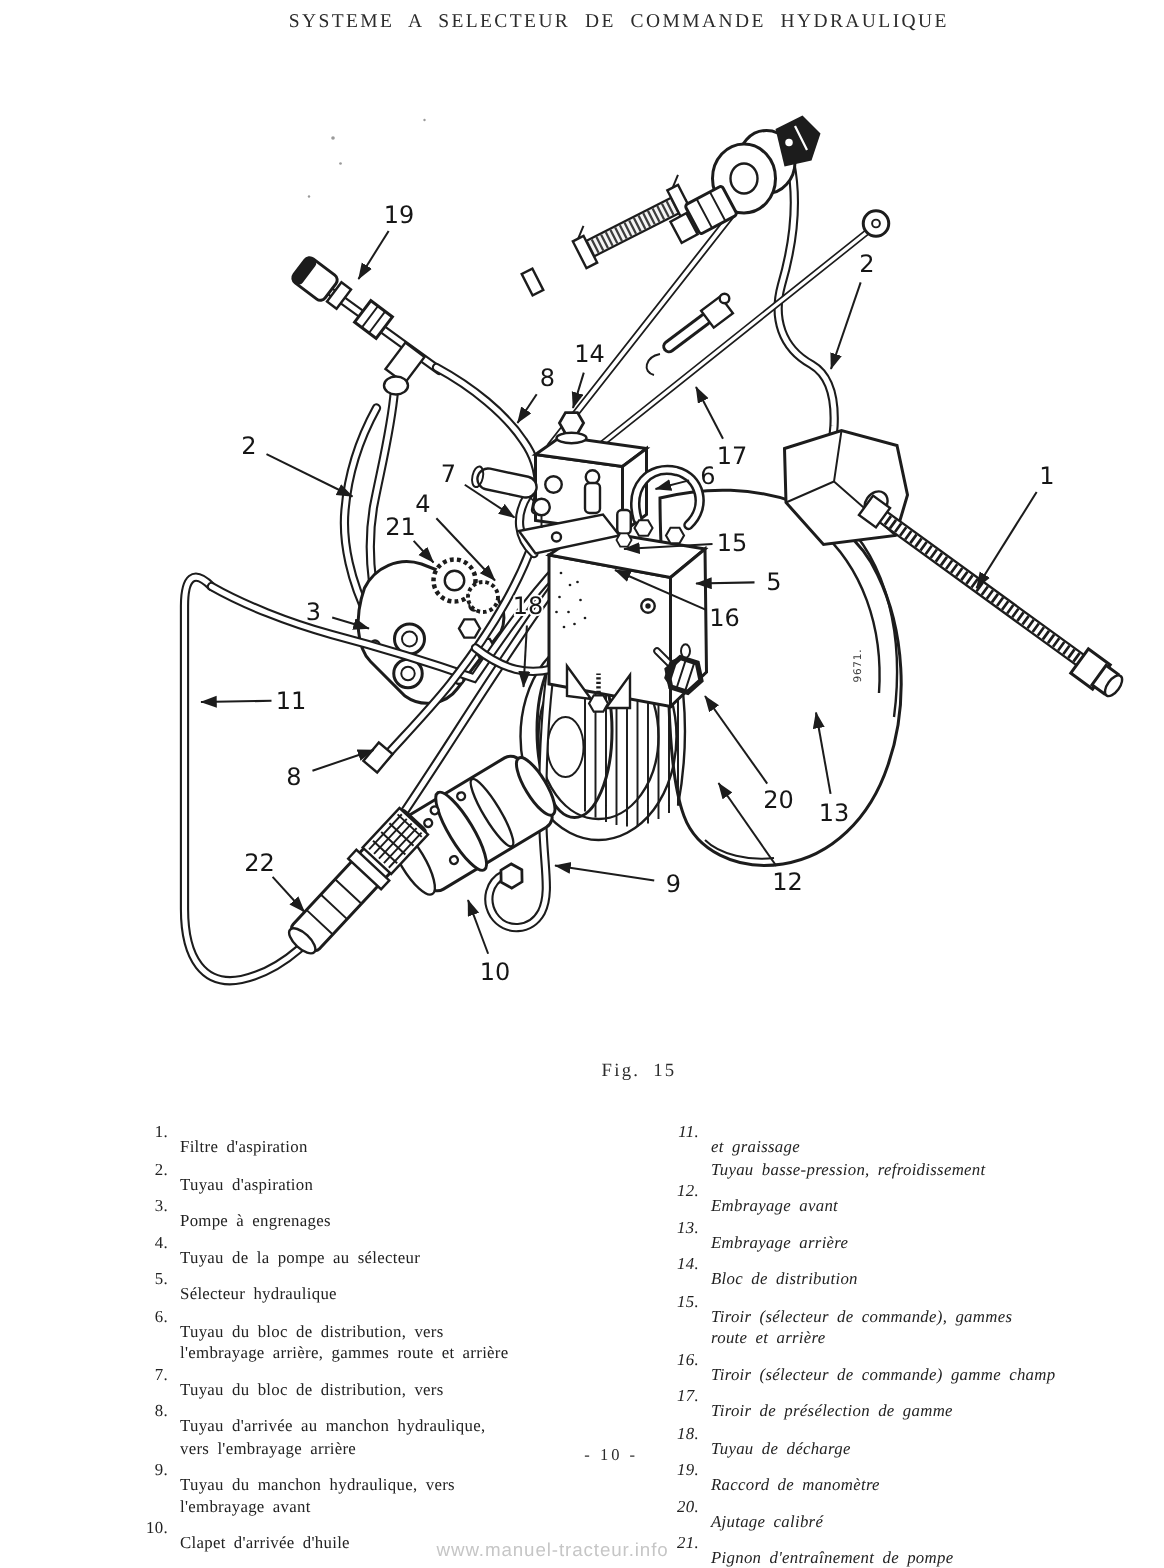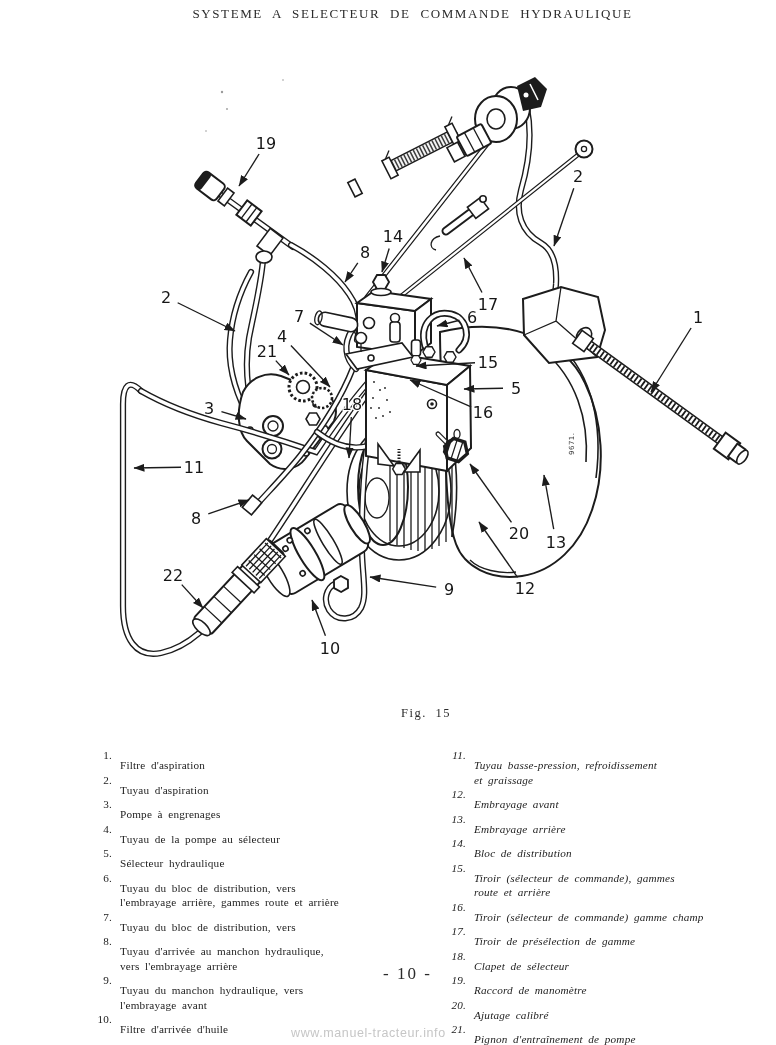--- a/index.html
+++ b/index.html
@@ -11,21 +11,21 @@
   .title{
     position:absolute;top:6px;left:0;right:0;text-align:center;text-indent:62px;
     font-size:13px;letter-spacing:1.6px;word-spacing:5px;color:#2b2b2b;
   }
   .figcap{
     position:absolute;top:706px;left:0;right:0;text-align:center;text-indent:50px;
     font-size:12.5px;letter-spacing:1.5px;word-spacing:4px;color:#2b2b2b;padding-left:39px;
   }
   .pagenum{
     position:absolute;top:964px;left:0;right:0;text-align:center;text-indent:52px;
-    font-size:17px;letter-spacing:2px;color:#2b2b2b;
+    font-size:11px;letter-spacing:2px;color:#2b2b2b;
   }
   .watermark{
     position:absolute;left:291px;top:1026px;font-family:"Liberation Sans",sans-serif;
     font-size:12.5px;color:#c6c6c6;letter-spacing:.6px;
   }
   .legend{position:absolute;top:748px;font-size:11.2px;line-height:14.5px;
     letter-spacing:.2px;word-spacing:2.5px;color:#222;}
   #legend-left{left:88px;width:350px;}
   #legend-right{left:440px;width:336px;font-style:italic;}
   .leg-row{display:flex;align-items:flex-start;}
@@ -458,30 +458,30 @@
       <div class="leg-row">
         <span class="leg-num">9.</span>
         <div class="leg-text">
           <div>Tuyau du manchon hydraulique, vers</div>
           <div>l'embrayage avant</div>
         </div>
       </div>
       <div class="leg-row">
         <span class="leg-num">10.</span>
         <div class="leg-text">
-          <div>Filtre d'arrivée d'huile</div>
+          <div>Clapet d'arrivée d'huile</div>
         </div>
       </div>
     </div>
   <div id="legend-right" class="legend">
       <div class="leg-row">
         <span class="leg-num">11.</span>
         <div class="leg-text">
+          <div>et graissage</div>
           <div>Tuyau basse-pression, refroidissement</div>
-          <div>et graissage</div>
         </div>
       </div>
       <div class="leg-row">
         <span class="leg-num">12.</span>
         <div class="leg-text">
           <div>Embrayage avant</div>
         </div>
       </div>
       <div class="leg-row">
         <span class="leg-num">13.</span>
@@ -510,21 +510,21 @@
       </div>
       <div class="leg-row">
         <span class="leg-num">17.</span>
         <div class="leg-text">
           <div>Tiroir de présélection de gamme</div>
         </div>
       </div>
       <div class="leg-row">
         <span class="leg-num">18.</span>
         <div class="leg-text">
-          <div>Clapet de sélecteur</div>
+          <div>Tuyau de décharge</div>
         </div>
       </div>
       <div class="leg-row">
         <span class="leg-num">19.</span>
         <div class="leg-text">
           <div>Raccord de manomètre</div>
         </div>
       </div>
       <div class="leg-row">
         <span class="leg-num">20.</span>

